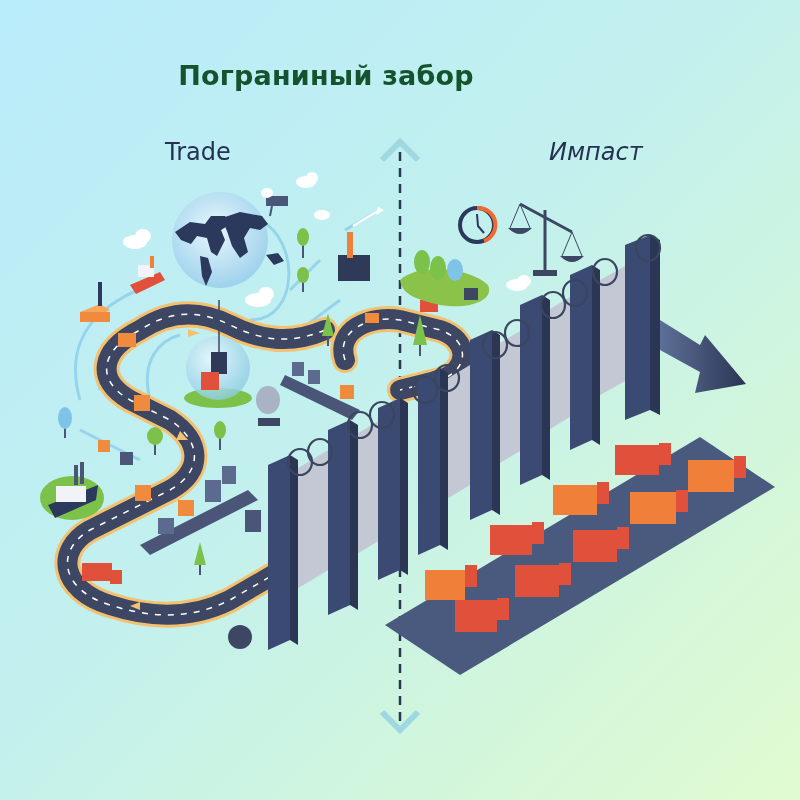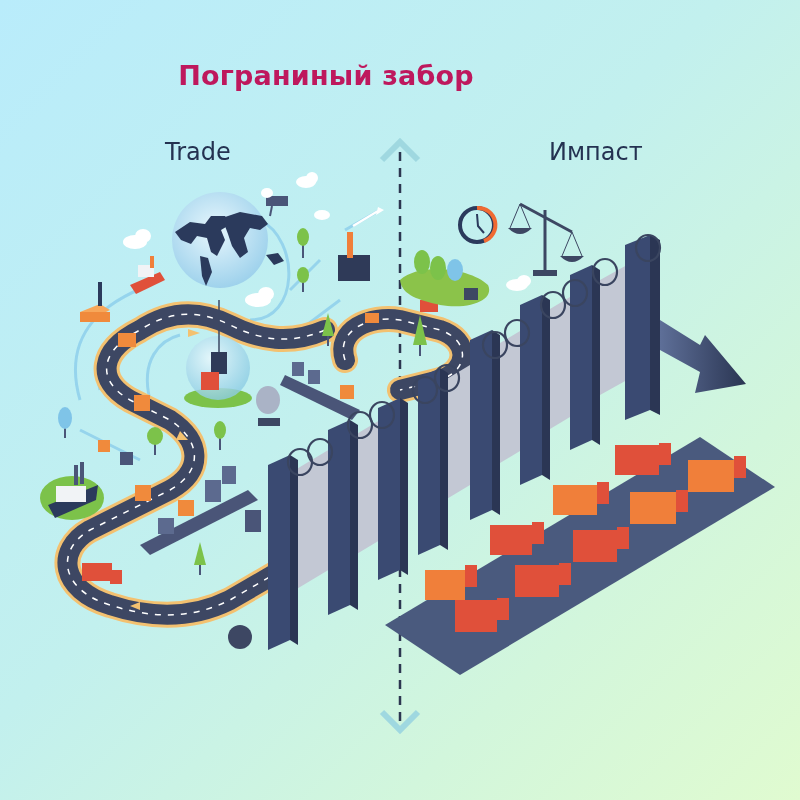--- a/index.html
+++ b/index.html
@@ -3,27 +3,27 @@
 <meta charset="utf-8">
 <style>
   html, body { margin: 0; padding: 0; }
   body {
     width: 800px; height: 800px; overflow: hidden; position: relative;
     background: linear-gradient(135deg, #b9ecfb 0%, #c2f0ee 45%, #d2f6dc 75%, #e0fbd0 100%);
     font-family: "DejaVu Sans", sans-serif;
   }
   .title {
     position: absolute; left: 0; top: 60px; width: 652px; text-align: center;
-    font-size: 27px; font-weight: bold; color: #be185d; letter-spacing: 0.2px;
+    font-size: 27px; font-weight: bold; color: #14532d; letter-spacing: 0.2px;
   }
   .side-label {
     position: absolute; top: 138px; font-size: 24px; color: #243251;
   }
   .label-left { left: 165px; }
-  .label-right { left: 549px; }
+  .label-right { left: 549px; font-style: italic; }
   svg.scene { position: absolute; left: 0; top: 0; }
 </style>
 </head>
 <body>
 
 <div class="title">Пограниный забор</div>
 <div class="side-label label-left">Trade</div>
 <div class="side-label label-right">Импаст</div>
 
 <svg class="scene" width="800" height="800" viewBox="0 0 800 800">

